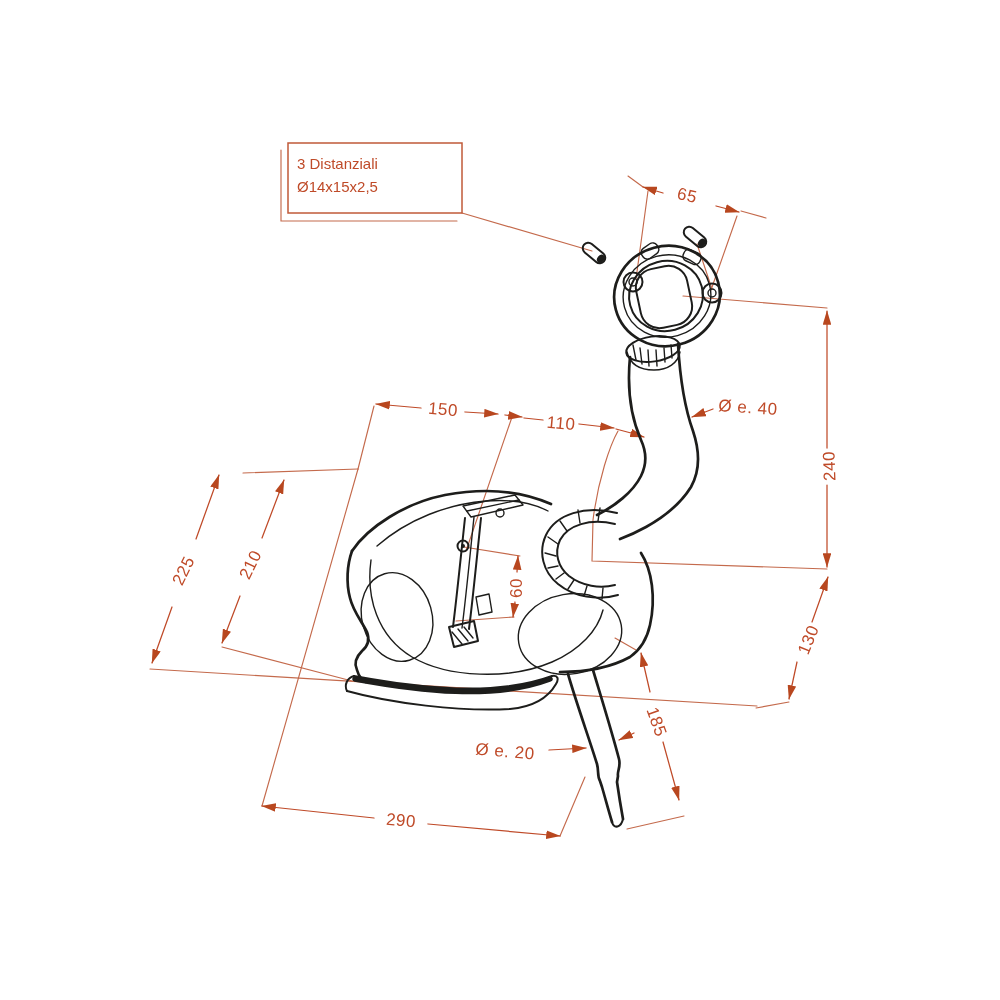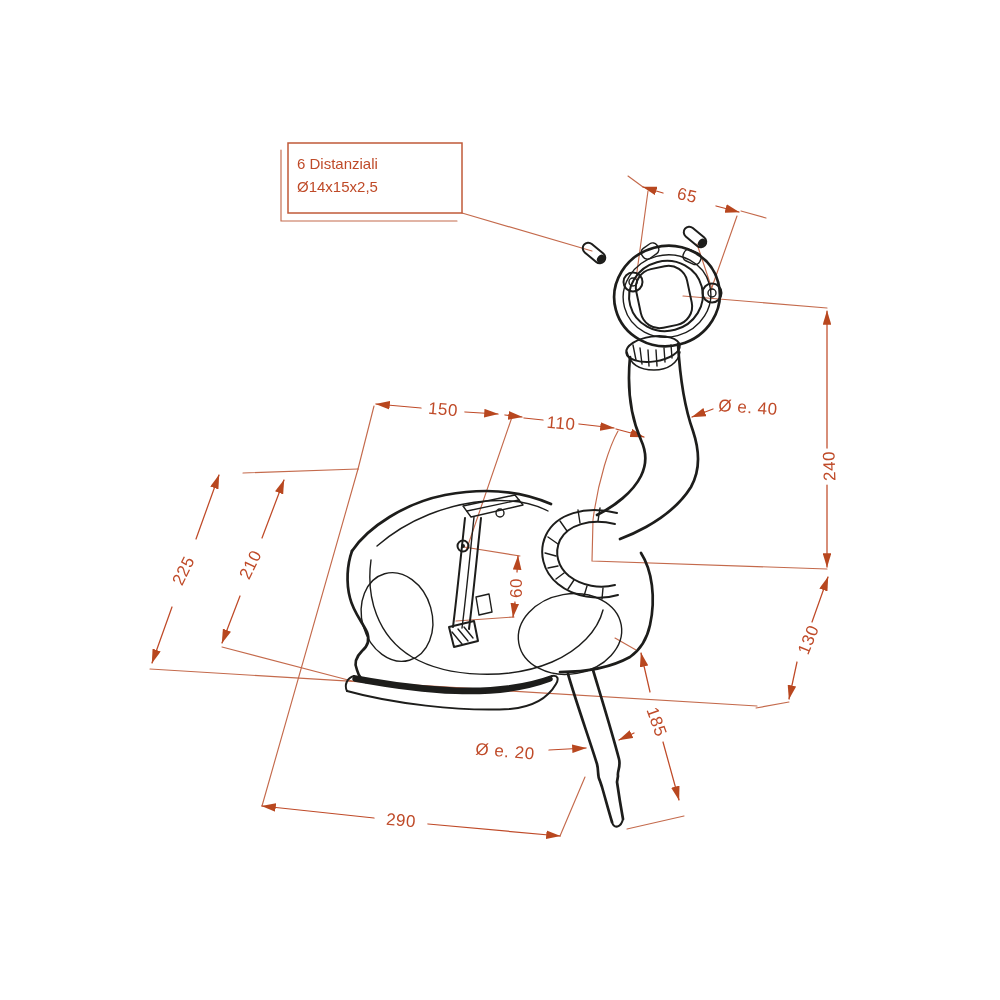--- a/index.html
+++ b/index.html
@@ -183,21 +183,21 @@
         <ellipse cx="9" cy="0" rx="3.5" ry="4.5" fill="#1d1d1b"></ellipse>
       </g>
       <g transform="translate(695 237) rotate(40)">
         <rect class="k w2" x="-13" y="-5.5" width="26" height="11" rx="5.5"></rect>
         <ellipse cx="9" cy="0" rx="3.5" ry="4.5" fill="#1d1d1b"></ellipse>
       </g>
     </g>
   </svg>
 
   <div class="callout-text" style="left:297px;top:152px;">
-    <div>6 Distanziali</div>
+    <div>3 Distanziali</div>
     <div>Ø14x15x2,5</div>
   </div>
 
   <div class="lbl" style="left:687px;top:196px;transform:translate(-50%,-50%) rotate(12deg);">65</div>
   <div class="lbl" style="left:443px;top:410px;transform:translate(-50%,-50%) rotate(5deg);">150</div>
   <div class="lbl" style="left:561px;top:424px;transform:translate(-50%,-50%) rotate(5deg);">110</div>
   <div class="lbl" style="left:748px;top:408px;transform:translate(-50%,-50%) rotate(4deg);">Ø e. 40</div>
   <div class="lbl" style="left:830px;top:466px;transform:translate(-50%,-50%) rotate(-92deg);">240</div>
   <div class="lbl" style="left:184px;top:571px;transform:translate(-50%,-50%) rotate(-64deg);">225</div>
   <div class="lbl" style="left:251px;top:565px;transform:translate(-50%,-50%) rotate(-64deg);">210</div>

